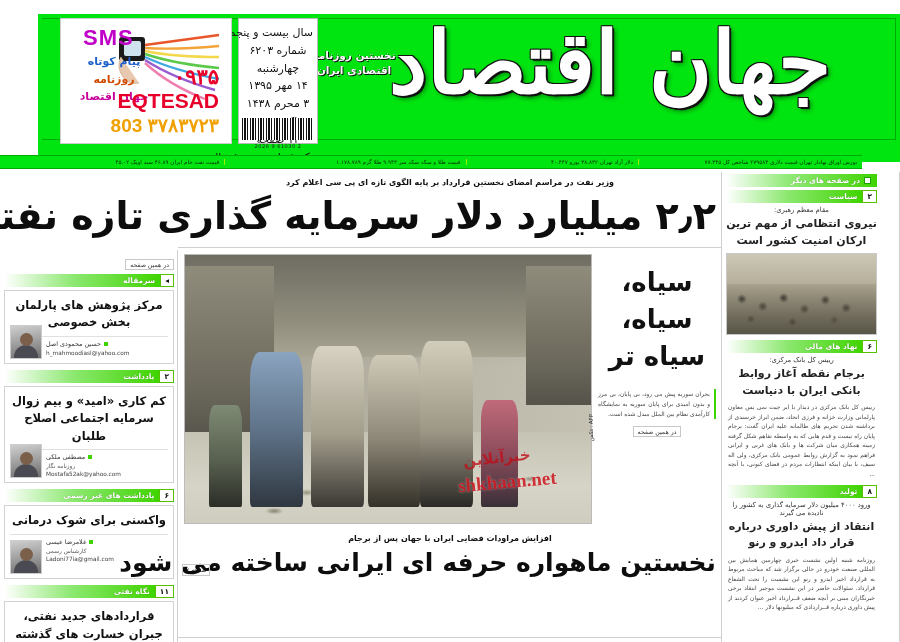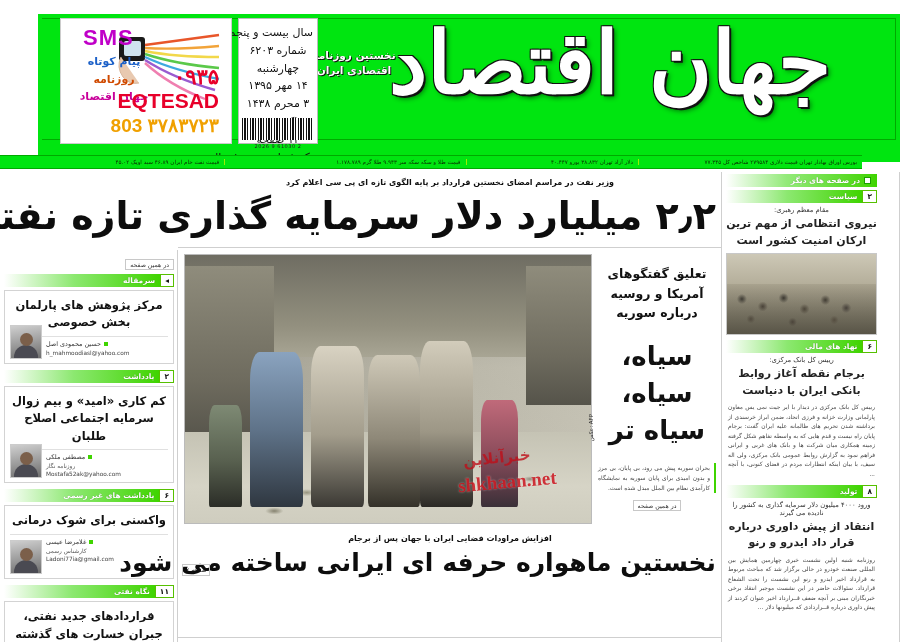--- a/index.html
+++ b/index.html
@@ -780,21 +780,20 @@
 
     <div class="center-col">
 
       <div class="kicker-top">وزیر نفت در مراسم امضای نخستین قرارداد بر پایه الگوی تازه ای پی سی اعلام کرد</div>
       <div class="headline-main">۲٫۲ میلیارد دلار سرمایه گذاری تازه نفتی</div>
       <div class="center-hr"></div>
 
       <div class="mid-row">
 
         <div class="mid-text">
-          <div class="mid-kicker">تعلیق گفتگوهای آمریکا و روسیه درباره سوریه</div>
           <div class="mid-big">
             <div>سیاه،</div>
             <div>سیاه،</div>
             <div>سیاه تر</div>
           </div>
           <div class="mid-lead">بحران سوریه پیش می رود، بی پایان، بی مرز و بدون امیدی برای پایان سوریه به نمایشگاه کارآمدی نظام بین الملل مبدل شده است.</div>
           <div class="mid-more">در همین صفحه</div>
         </div>
 
         <div class="photo-wrap">

